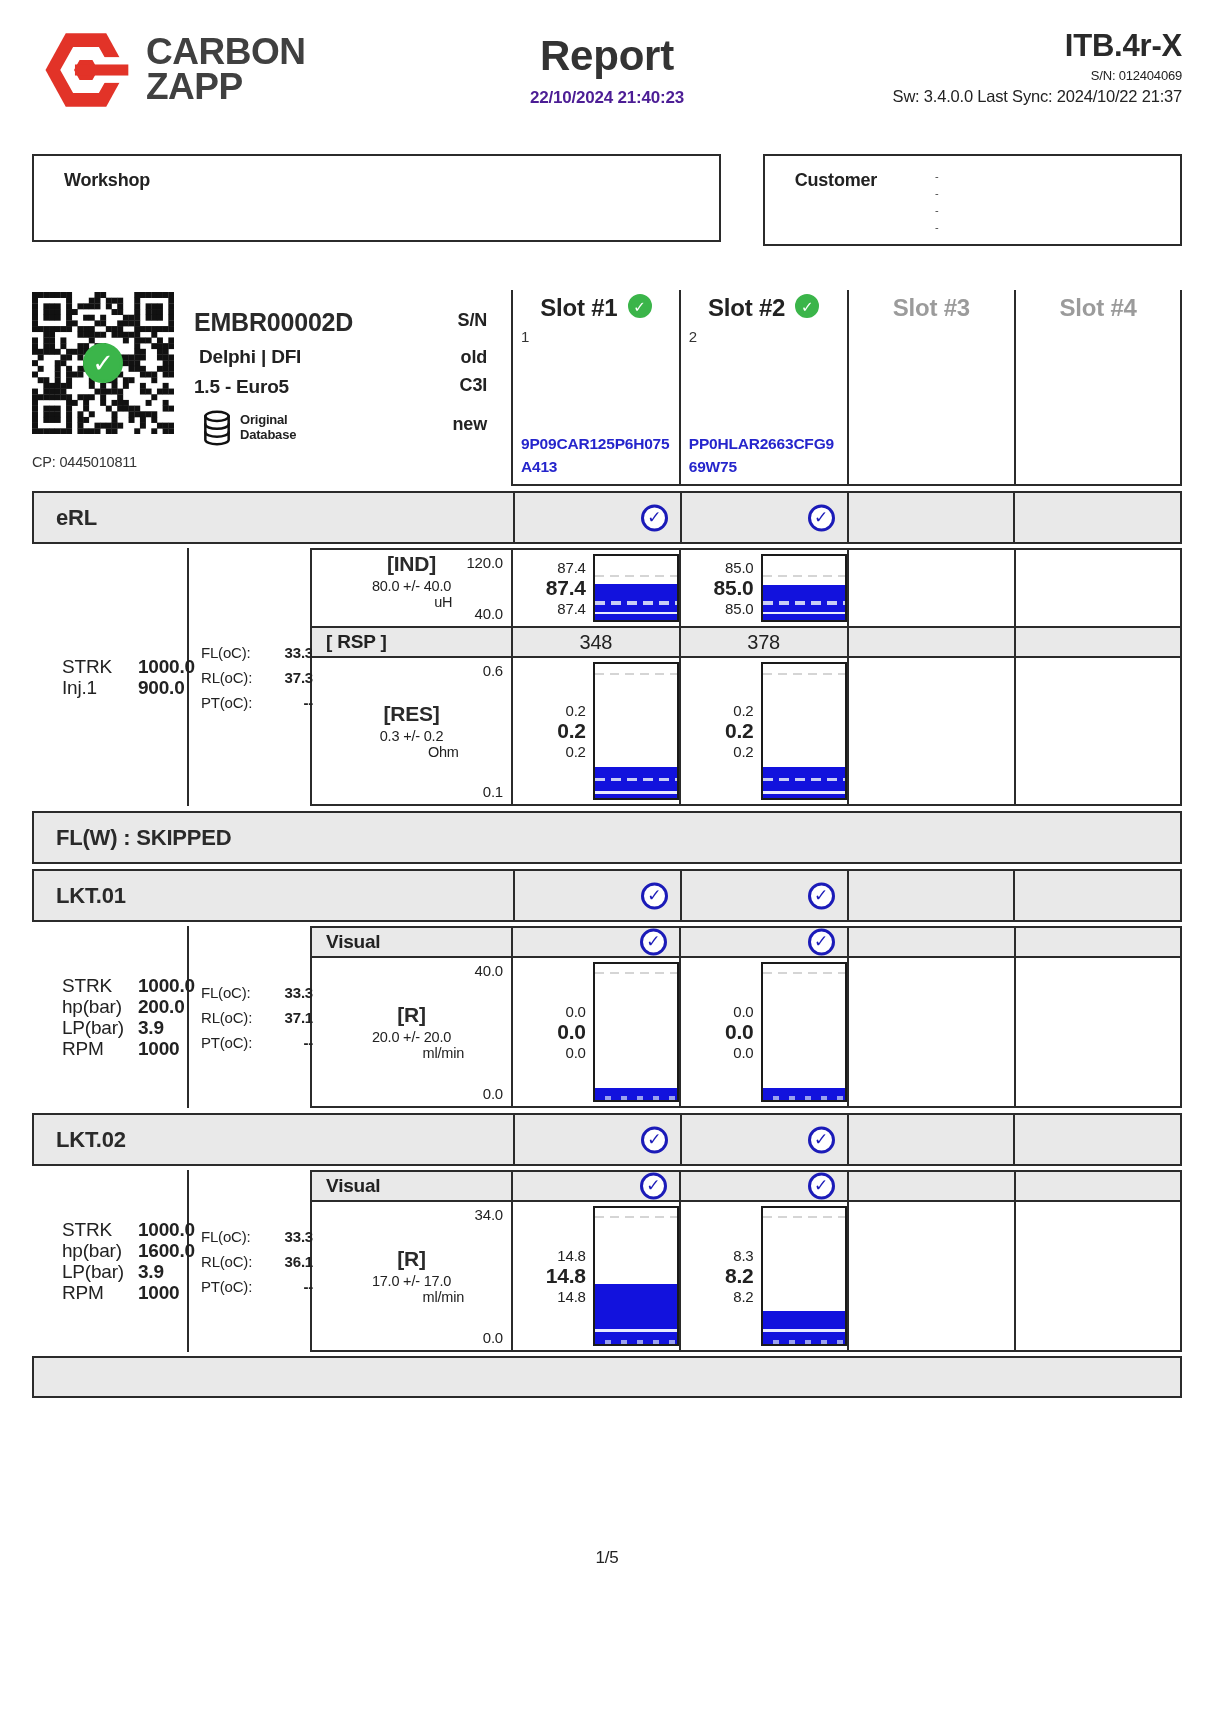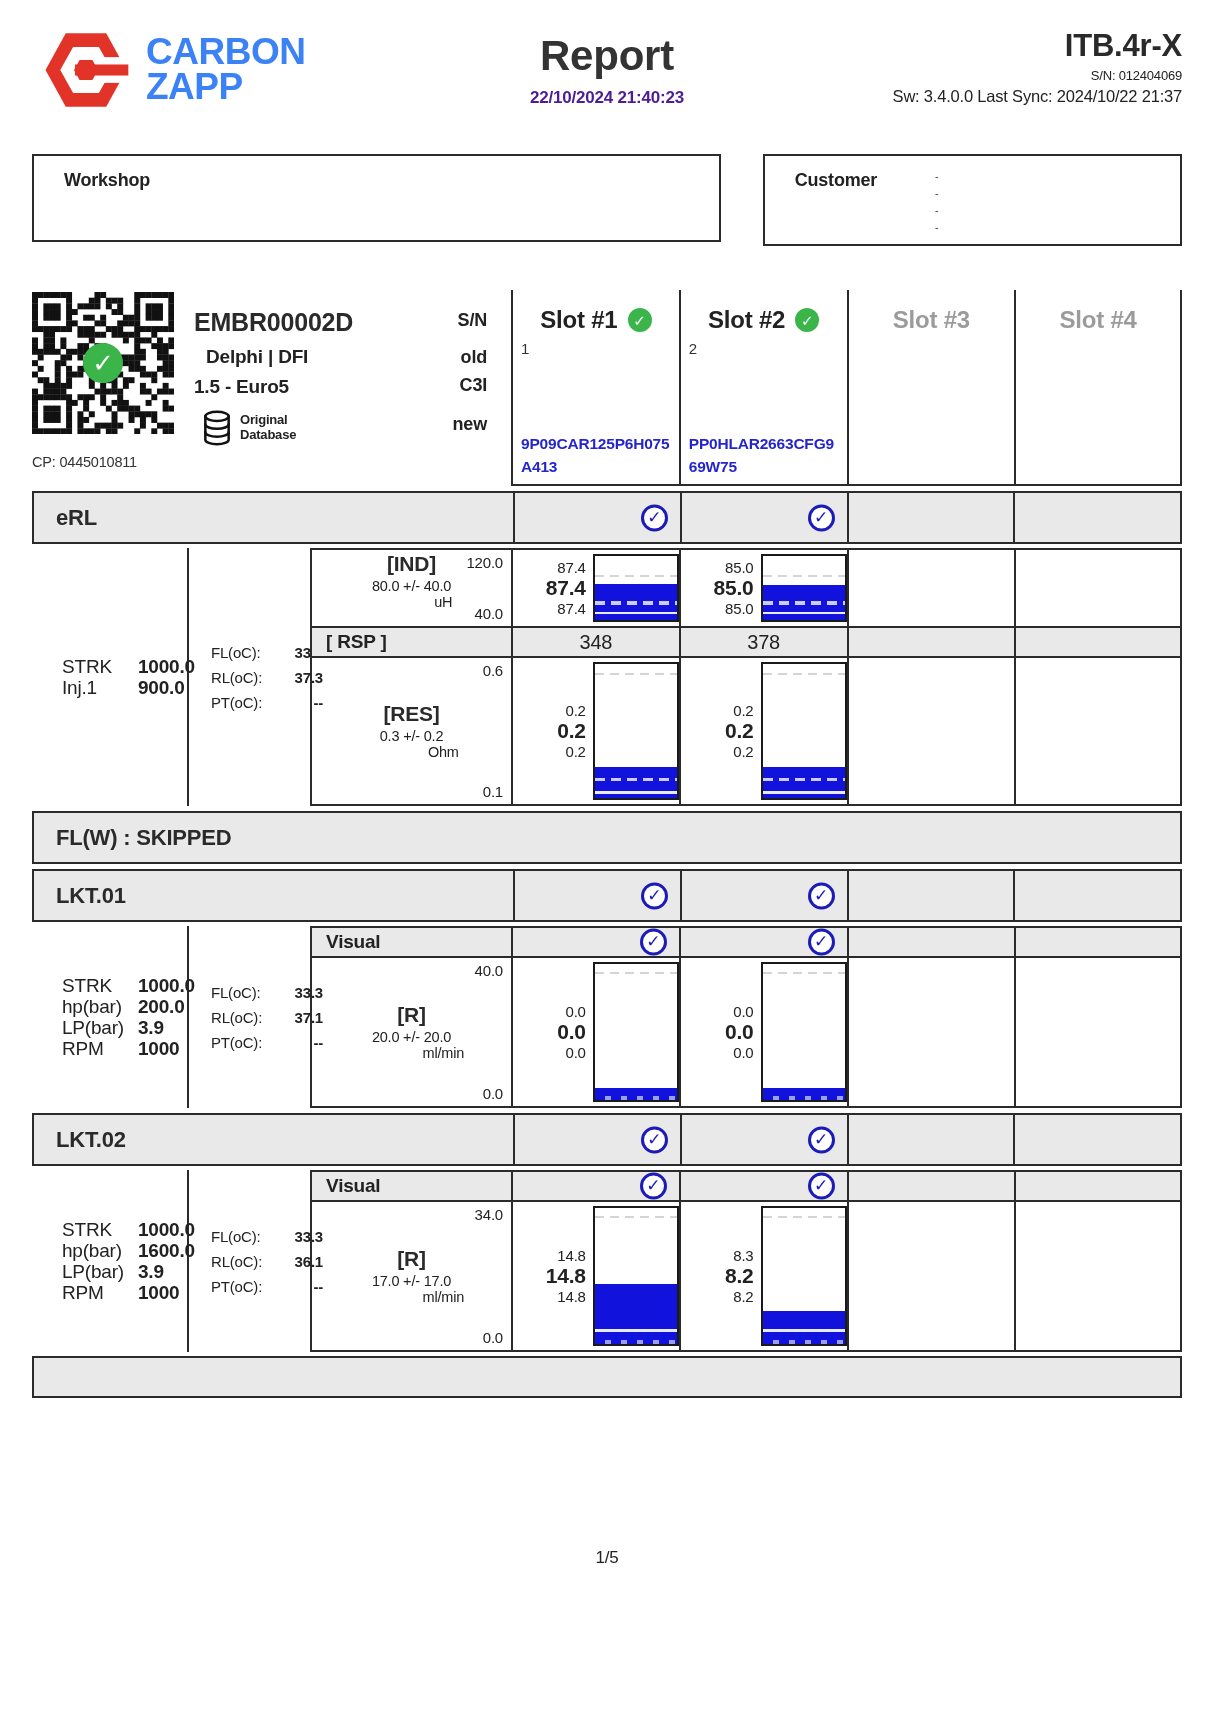--- a/index.html
+++ b/index.html
@@ -12,21 +12,21 @@
   }
   *{box-sizing:border-box;margin:0;padding:0}
   body{width:1214px;height:1717px;background:#fff;overflow:hidden;
        font-family:"Liberation Sans","DejaVu Sans",sans-serif;color:#222;
        letter-spacing:-0.2px;}
   .page{width:1150px;margin:0 auto;padding-top:18px;position:relative}
 
   
   .report-header{display:flex;align-items:flex-start;height:122px;position:relative}
   .brand{display:flex;align-items:center;gap:14px;margin-left:8px;margin-top:6px}
-  .brand-text{font-weight:900;font-size:37px;line-height:.94;color:#3b82f6;letter-spacing:-0.5px}
+  .brand-text{font-weight:900;font-size:37px;line-height:.94;color:#404040;letter-spacing:-0.5px}
   .title-block{position:absolute;left:0;right:0;top:14px;text-align:center;pointer-events:none}
   .title-block .rpt{font-size:42px;font-weight:700;color:#333}
   .title-block .dt{font-size:17px;font-weight:700;color:#4c1d95;margin-top:8px}
   .device-block{margin-left:auto;text-align:right;margin-top:10px}
   .device-block .dev{font-size:31px;font-weight:800;color:#2a2a2a}
   .device-block .srl{font-size:13px;margin-top:4px}
   .device-block .sw{font-size:16.5px;margin-top:4px}
 
   
   .boxes-row{display:flex;margin-top:14px;height:92px}
@@ -38,34 +38,34 @@
   .dashes span{font-size:11px;line-height:16px;color:#444}
 
   
   .slots-grid{display:grid;grid-template-columns:479px repeat(4,1fr);margin-top:44px;height:196px}
   .info-area{position:relative}
   .qr-wrap{position:absolute;left:0;top:2px;width:142px;height:142px}
   .qr-wrap svg{display:block}
   .qr-check{position:absolute;left:50%;top:50%;transform:translate(-50%,-50%)}
   .cp{position:absolute;left:0;top:164px;font-size:14.5px;color:#333}
   .inj-model{position:absolute;left:162px;top:18px;font-size:25px;font-weight:700;color:#2a2a2a}
-  .inj-type{position:absolute;left:174px;top:56px;font-size:19px;font-weight:600}
+  .inj-type{position:absolute;left:167px;top:56px;font-size:19px;font-weight:600}
   .inj-engine{position:absolute;left:162px;top:86px;font-size:19px;font-weight:600}
   .db-row{position:absolute;left:170px;top:118px;display:flex;align-items:center;gap:8px}
   .db-label{font-size:13px;font-weight:700;line-height:1.15}
   .lbl-sn{position:absolute;right:24px;top:20px;font-size:18px;font-weight:600}
   .lbl-old{position:absolute;right:24px;top:57px;font-size:18px;font-weight:600}
   .lbl-c3i{position:absolute;right:24px;top:85px;font-size:18px;font-weight:600}
   .lbl-new{position:absolute;right:24px;top:124px;font-size:18px;font-weight:600}
 
   .slot-cell{border-left:2.5px solid var(--bd);border-bottom:2.5px solid var(--bd);
              display:flex;flex-direction:column;padding:4px 8px 6px 8px}
   .slot-cell.last{border-right:2.5px solid var(--bd)}
-  .slot-title{display:flex;align-items:center;justify-content:center;gap:10px;
-              font-size:24px;font-weight:700;margin-top:12px}
+  .slot-title{display:flex;justify-content:center;gap:10px;
+              font-size:24px;font-weight:700;margin-top:0}
   .slot-title.inactive{color:#9b9b9b}
   .slot-sn{font-size:15px;color:#333;margin-top:6px}
   .slot-code{margin-top:auto;color:var(--codeblue);font-weight:700;font-size:15.5px;
              line-height:1.45;word-break:break-all}
 
   
   .chk{width:27px;height:27px;border:3px solid var(--chkblue);border-radius:50%;
        display:inline-flex;align-items:center;justify-content:center;
        color:var(--chkblue);font-weight:900;background:#fff;flex:0 0 auto}
   .chk::after{content:"✓";font-size:17px;line-height:1;transform:translateY(-0.5px)}
@@ -88,21 +88,21 @@
   .body{display:grid;grid-template-columns:157px 123px 199px repeat(4,1fr);margin-top:4px}
   .erl-body{grid-template-rows:80px 30px 148px}
   .lkt-body{grid-template-rows:32px 150px}
   .bx-t{border-top:2px solid var(--bd)} .bx-b{border-bottom:2px solid var(--bd)}
   .bx-l{border-left:2px solid var(--bd)} .bx-r{border-right:2px solid var(--bd)}
   .gray{background:var(--gray)}
 
   .c-param{grid-column:1;border-right:2px solid var(--bd);display:flex;flex-direction:column;
            justify-content:center;padding-left:30px}
   .c-temps{grid-column:2;border-right:2px solid var(--bd);display:flex;flex-direction:column;
-           justify-content:center;padding-left:22px}
+           justify-content:center;padding-left:12px}
   .span-rows-3{grid-row:1/4} .span-rows-2{grid-row:1/3}
   .prow{display:grid;grid-template-columns:76px auto;font-size:19px;line-height:21px}
   .prow b{font-weight:700}
   .trow{display:grid;grid-template-columns:74px 38px;font-size:15px;line-height:25px}
   .trow b{font-weight:700;text-align:right}
 
   .t-info{position:relative;display:flex;flex-direction:column;padding:2px 6px}
   .t-info .t-name{font-size:21px;font-weight:700;text-align:center;color:#2a2a2a}
   .t-info .t-spec{font-size:14.5px;text-align:center;margin-top:2px}
   .t-info .t-unit{font-size:14.5px;text-align:center;margin-left:34%}

